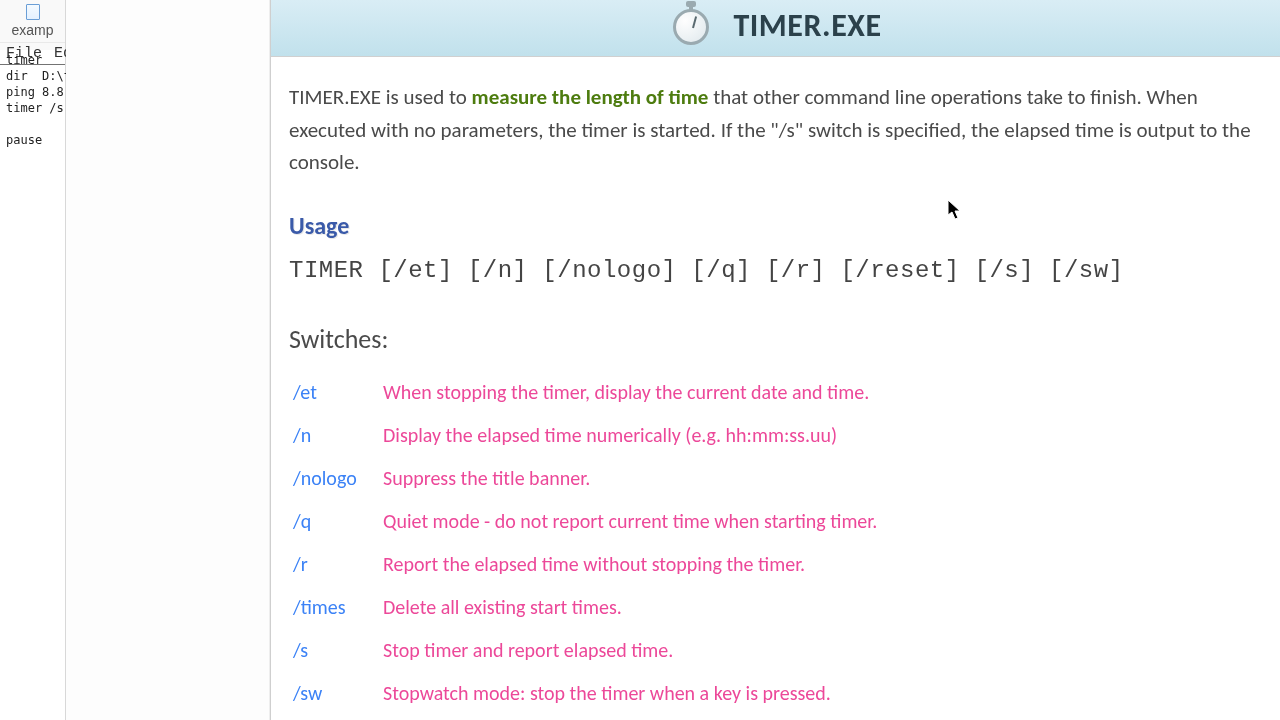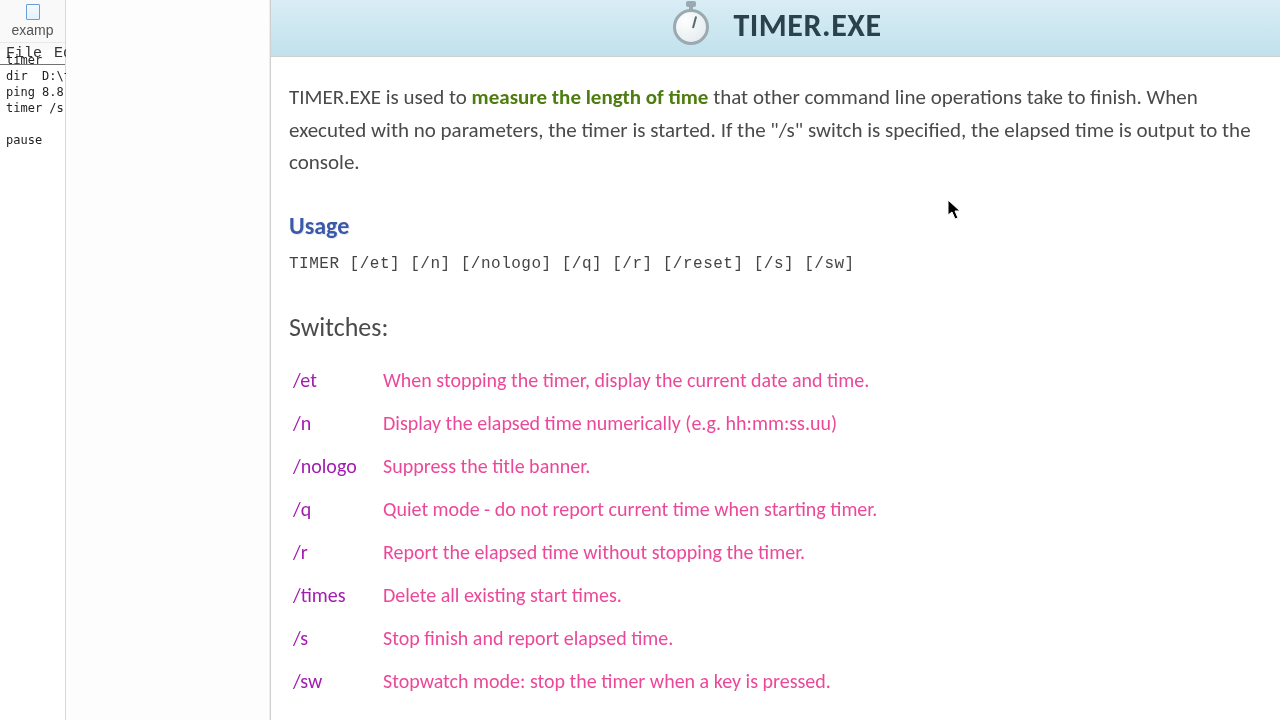--- a/index.html
+++ b/index.html
@@ -153,41 +153,41 @@
   h2.section {
     font-family: "Segoe UI", Calibri, sans-serif;
     font-size: 24px;
     font-weight: 700;
     color: #3a5aa9;
     text-shadow: 1px 1px 0 #e8e8e8;
     margin-bottom: 8px;
   }
   .mono {
     font-family: Consolas, "Courier New", monospace;
-    font-size: 16px;
+    font-size: 24px;
     color: #444;
     letter-spacing: 0.5px;
     margin-bottom: 30px;
   }
   .switches-label {
     font-size: 26px;
     margin: 10px 0 12px 0;
   }
   .switch-table {
     border-collapse: collapse;
     margin-left: 4px;
   }
   .switch-table td {
     font-size: 20px;
     vertical-align: top;
     padding: 6px 0;
   }
   .switch-table td.sw {
     width: 90px;
-    color: #a21caf;
+    color: #3b82f6;
   }
   .switch-table td.desc {
     color: #ec4899;
   }
 
   .cursor {
     position: absolute;
     left: 947px;
     top: 199px;
     width: 16px;
@@ -262,21 +262,21 @@
           <tr>
             <td class="sw">/r</td>
             <td class="desc">Report the elapsed time without stopping the timer.</td>
           </tr>
           <tr>
             <td class="sw">/times</td>
             <td class="desc">Delete all existing start times.</td>
           </tr>
           <tr>
             <td class="sw">/s</td>
-            <td class="desc">Stop finish and report elapsed time.</td>
+            <td class="desc">Stop timer and report elapsed time.</td>
           </tr>
           <tr>
             <td class="sw">/sw</td>
             <td class="desc">Stopwatch mode: stop the timer when a key is pressed.</td>
           </tr>
         </tbody>
     </table>
 
   </div>
 </div>

